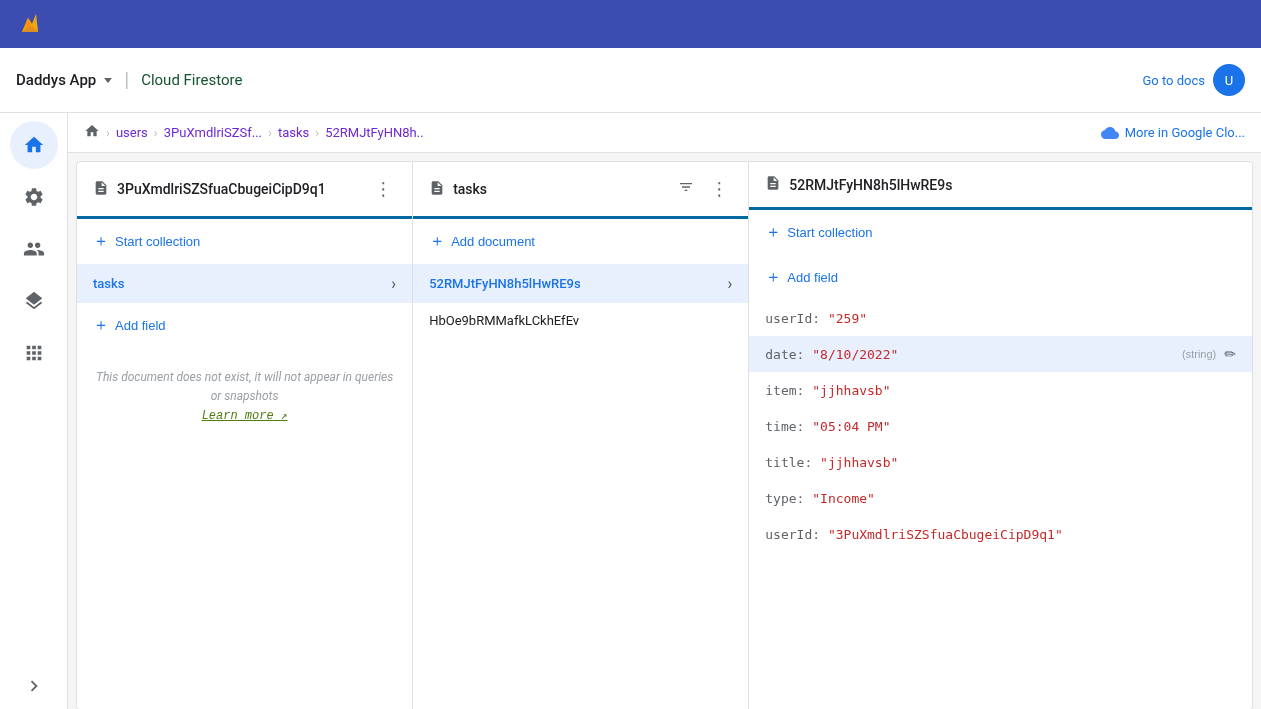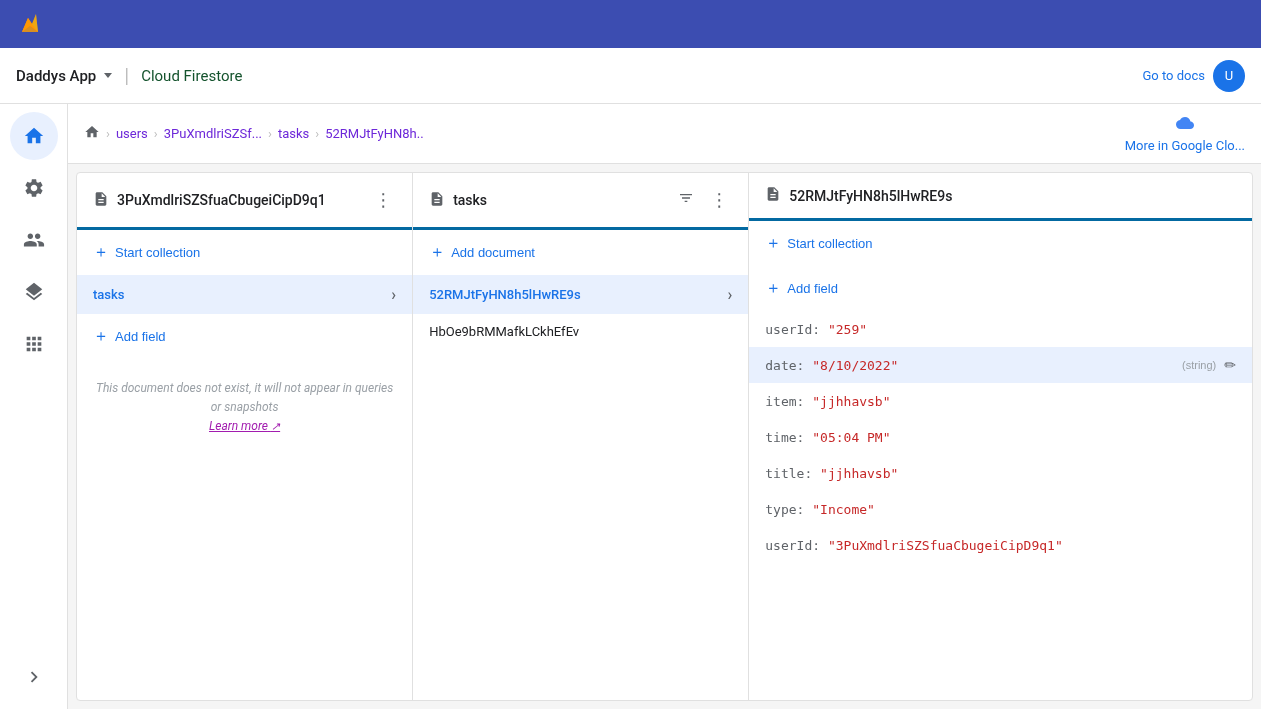--- a/index.html
+++ b/index.html
@@ -12,21 +12,21 @@
       display: flex;
       align-items: center;
       padding: 0 16px;
       justify-content: space-between;
     }
     .top-bar-left { display: flex; align-items: center; gap: 8px; }
     .top-bar-right { display: flex; align-items: center; gap: 8px; }
 
     
     .header-bar {
-      height: 56px;
+      height: 65px;
       background: #fff;
       display: flex;
       align-items: center;
       padding: 0 16px;
       border-bottom: 1px solid #e0e0e0;
       justify-content: space-between;
       position: relative;
       z-index: 10;
     }
     .header-left { display: flex; align-items: center; gap: 8px; }
@@ -85,21 +85,20 @@
     .breadcrumb-left { display: flex; align-items: center; gap: 6px; }
     .breadcrumb a { color: #6d28d9; text-decoration: none; cursor: pointer; }
     .breadcrumb .sep { color: #bdbdbd; }
     .google-cloud-btn {
       display: flex;
       align-items: center;
       gap: 6px;
       color: #1a73e8;
       font-size: 13px;
       cursor: pointer;
-      flex-direction: column;
     }
 
     
     .panels {
       display: flex;
       flex: 1;
       overflow: hidden;
       background: #fff;
       margin: 8px;
       border: 1px solid #e0e0e0;
@@ -158,21 +157,21 @@
 
     
     .doc-note {
       color: #9aa0a6;
       font-size: 12px;
       text-align: center;
       padding: 20px 16px;
       font-style: italic;
       line-height: 1.6;
     }
-    .doc-note a { color: #a21caf; text-decoration: underline; cursor: pointer; }
+    .doc-note a { color: #4d7c0f; text-decoration: underline; cursor: pointer; font-family: Liberation Mono, monospace; }
 
     
     .field-row {
       padding: 8px 16px;
       font-size: 13px;
       color: #202124;
       font-family: monospace;
       display: flex;
       align-items: center;
       justify-content: space-between;

